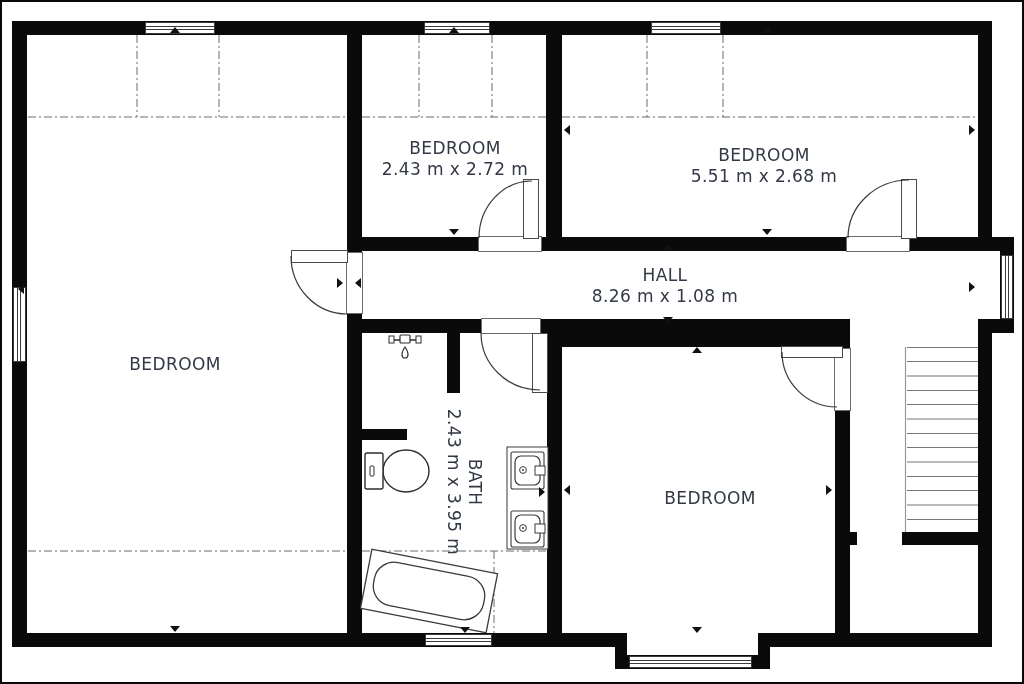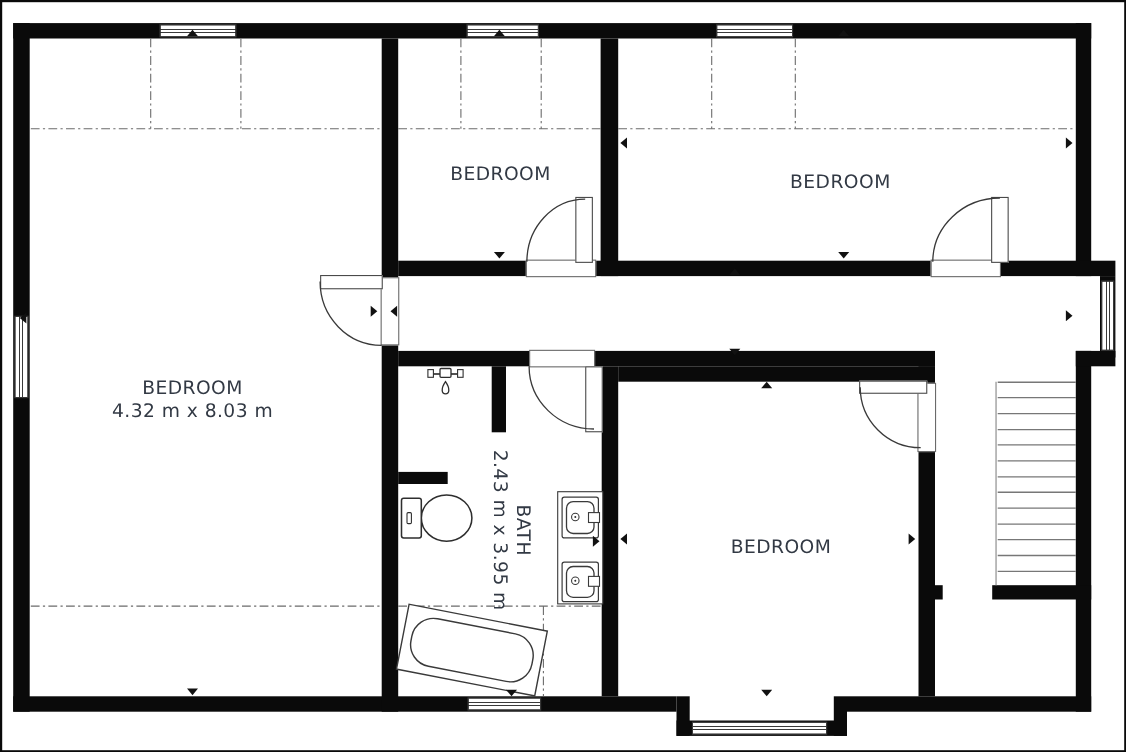--- a/index.html
+++ b/index.html
@@ -173,31 +173,36 @@
       <polygon points="690,625 700,625 695,631"></polygon>
       <polygon points="458,625 468,625 463,631"></polygon>
       <polygon points="335,276 335,286 341,281"></polygon>
       <polygon points="359,276 359,286 353,281"></polygon>
       <polygon points="537,485 537,495 543,490"></polygon>
     </g>
   </svg>
 
   <div class="room-label" style="left:173px;top:362px">
     <div>BEDROOM</div>
-    <div>4.32 m x 8.03 m</div>
   </div>
 
   <div class="room-label" style="left:453px;top:157px">
     <div>BEDROOM</div>
+    <div>2.43 m x 2.72 m</div>
   </div>
 
   <div class="room-label" style="left:762px;top:164px">
     <div>BEDROOM</div>
-  </div>
-
+    <div>5.51 m x 2.68 m</div>
+  </div>
+
+  <div class="room-label" style="left:663px;top:284px">
+    <div>HALL</div>
+    <div>8.26 m x 1.08 m</div>
+  </div>
 
   <div class="room-label rot" style="left:462px;top:480px">
     <div>BATH</div>
     <div>2.43 m x 3.95 m</div>
   </div>
 
   <div class="room-label" style="left:708px;top:496px">
     <div>BEDROOM</div>
   </div>
 

